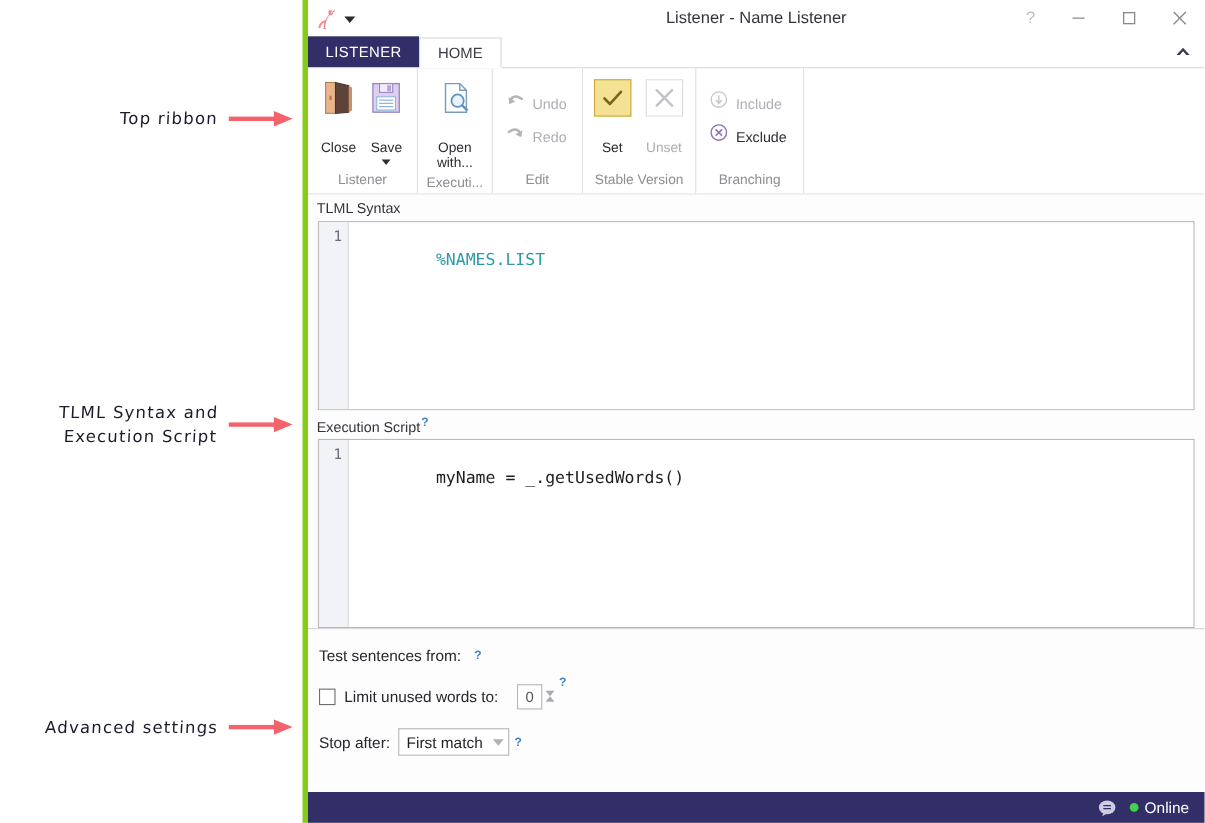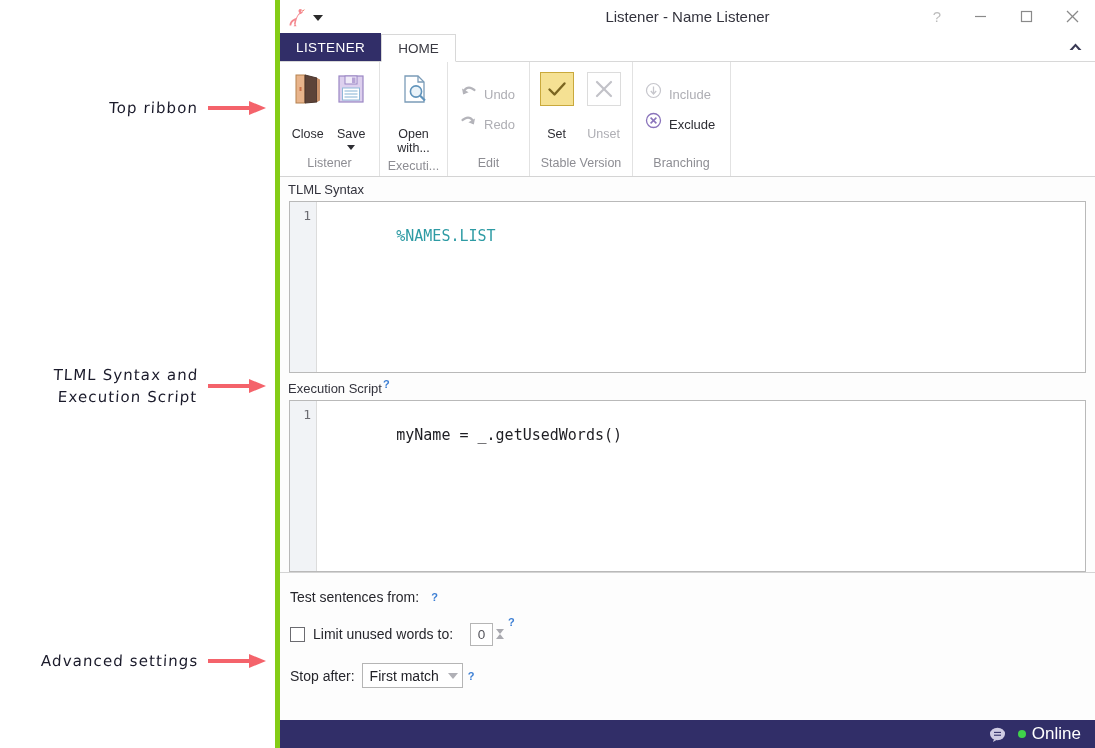--- a/index.html
+++ b/index.html
@@ -293,21 +293,21 @@
 
   
   .statusbar{
     height:28px;
     background:#312e68;
     display:flex;align-items:center;
     justify-content:flex-end;
     padding-right:14px;
     gap:12px;
     flex:0 0 auto;
-    color:#ffffff;font-size:17px;
+    color:#ffffff;font-size:14px;
   }
   .online-dot{
     width:8px;height:8px;border-radius:50%;
     background:#3fd24a;display:inline-block;margin-right:6px;
   }
   .status-item{display:flex;align-items:center;}
 </style>
 </head>
 <body>
 

